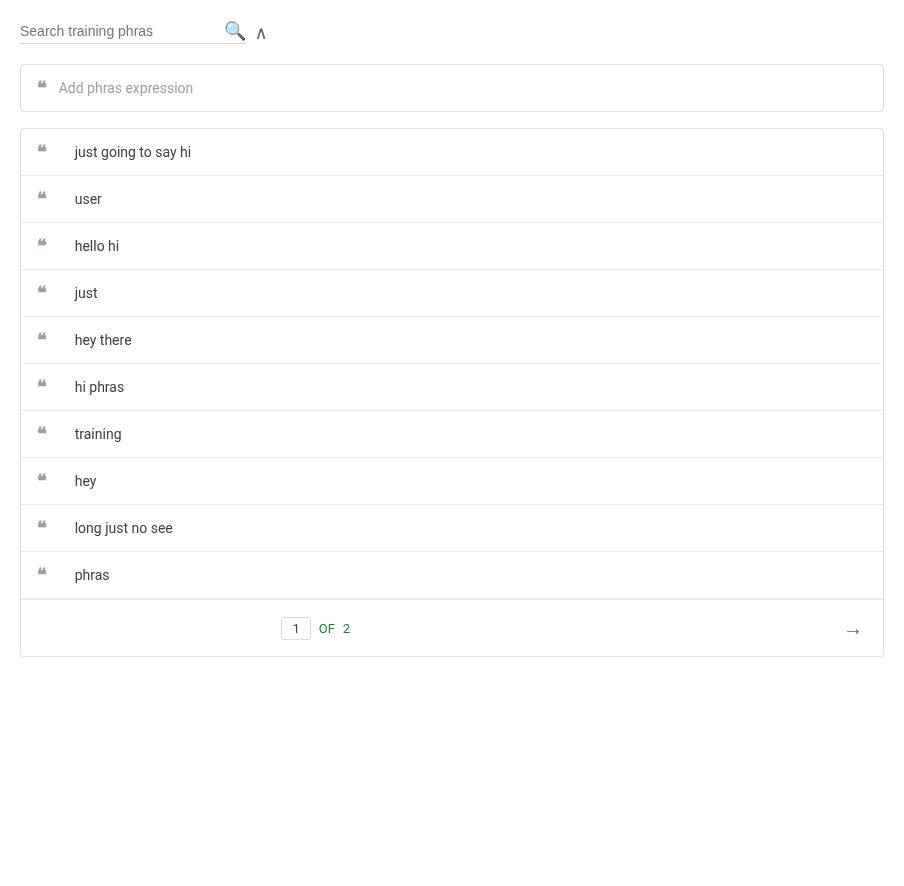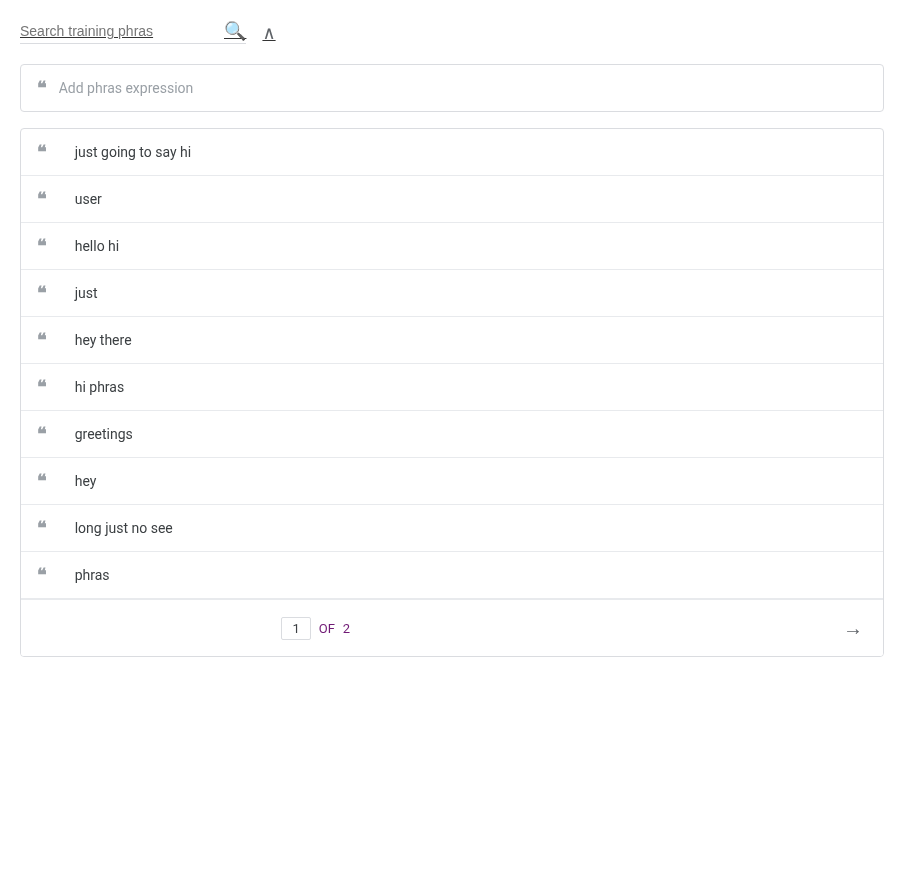--- a/index.html
+++ b/index.html
@@ -40,22 +40,21 @@
       align-items: center;
       justify-content: center;
       color: white;
       font-size: 12px;
       font-weight: bold;
       cursor: pointer;
     }
     .header-right {
       display: flex;
       align-items: center;
-      gap: 8px;
-      text-decoration: underline;
+      gap: 0;
     }
     .search-container {
       display: flex;
       align-items: center;
       border-bottom: 1px solid #dadce0;
       padding-bottom: 2px;
     }
     .search-input {
       border: none;
       outline: none;
@@ -127,21 +126,21 @@
     }
     .page-number-box {
       border: 1px solid #dadce0;
       padding: 3px 10px;
       font-size: 13px;
       color: #3c4043;
       border-radius: 2px;
     }
     .page-of {
       font-size: 13px;
-      color: #701a75;
+      color: #15803d;
     }
     .next-arrow {
       margin-left: auto;
       color: #5f6368;
       font-size: 20px;
       cursor: pointer;
       padding: 4px;
     }
     .pagination-wrapper {
       display: flex;
@@ -194,21 +193,21 @@
     <div class="phrase-row">
       <span class="quote-icon">❝</span>
       <span class="phrase-text">hey there</span>
     </div>
     <div class="phrase-row">
       <span class="quote-icon">❝</span>
       <span class="phrase-text">hi phras</span>
     </div>
     <div class="phrase-row">
       <span class="quote-icon">❝</span>
-      <span class="phrase-text">greetings</span>
+      <span class="phrase-text">training</span>
     </div>
     <div class="phrase-row">
       <span class="quote-icon">❝</span>
       <span class="phrase-text">hey</span>
     </div>
     <div class="phrase-row">
       <span class="quote-icon">❝</span>
       <span class="phrase-text">long just no see</span>
     </div>
     <div class="phrase-row">

